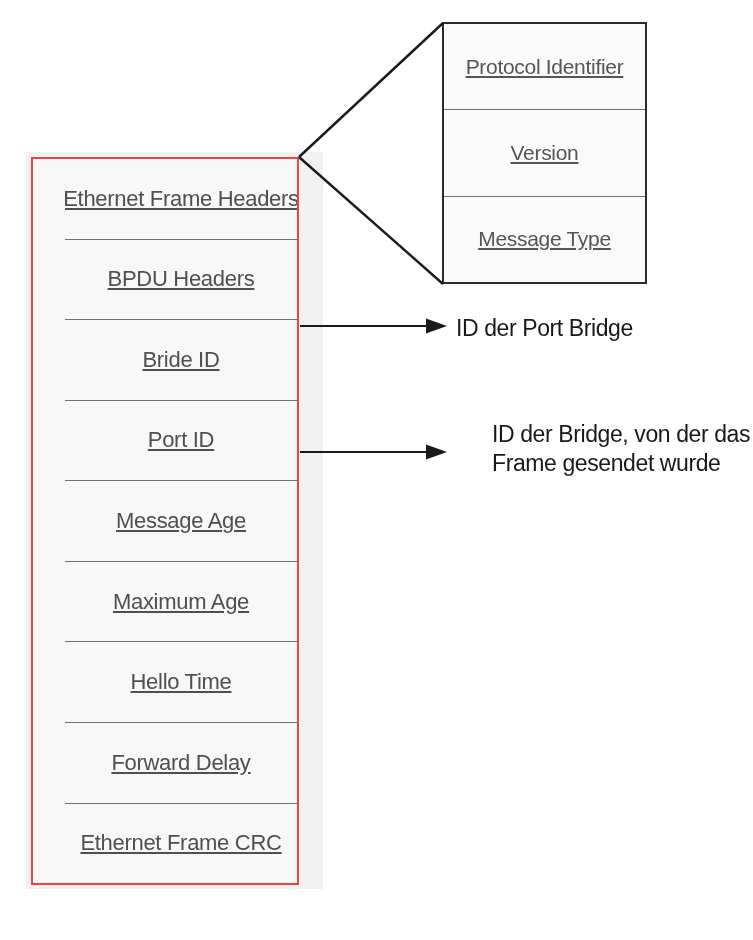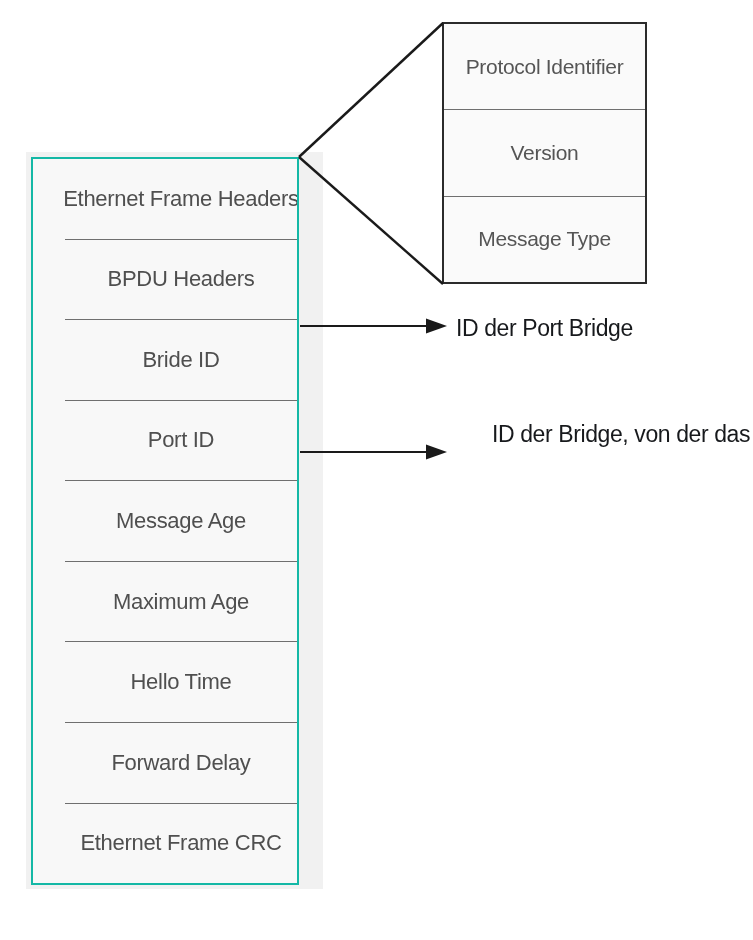--- a/index.html
+++ b/index.html
@@ -27,21 +27,21 @@
   }
 
   
   .frame-stack {
     position: absolute;
     left: 31px;
     top: 157px;
     width: 268px;
     height: 728px;
     box-sizing: border-box;
-    border: 2px solid #14b8a6;
+    border: 2px solid #ef4444;
     background: #f8f8f8;
     display: flex;
     flex-direction: column;
     z-index: 2;
     padding-left: 32px;
   }
 
   
   .detail-box {
     position: absolute;
@@ -62,20 +62,21 @@
     display: flex;
     align-items: center;
     justify-content: center;
     border-bottom: 1.5px solid #6f6f6f;
     font-size: 22px;
     letter-spacing: -0.3px;
     color: #4f4f4f;
     text-align: center;
     white-space: nowrap;
     overflow: hidden;
+    text-decoration: underline;
   }
   .row:last-child { border-bottom: none; }
   .detail-box .row { color: #555555; font-size: 21px; }
 
   
   .overlay {
     position: absolute;
     left: 0;
     top: 0;
     width: 753px;
@@ -135,15 +136,16 @@
     <line x1="300" y1="452" x2="426" y2="452" stroke="#1a1a1a" stroke-width="2"></line>
     <polygon points="426,444.5 447,452 426,459.5" fill="#1a1a1a"></polygon>
   </svg>
 
   <div class="annotation annotation-1">
     <div>ID der Port Bridge</div>
   </div>
 
   <div class="annotation annotation-2">
     <div>ID der Bridge, von der das</div>
+    <div>Frame gesendet wurde</div>
   </div>
 
 </div>
 
 </body></html>

